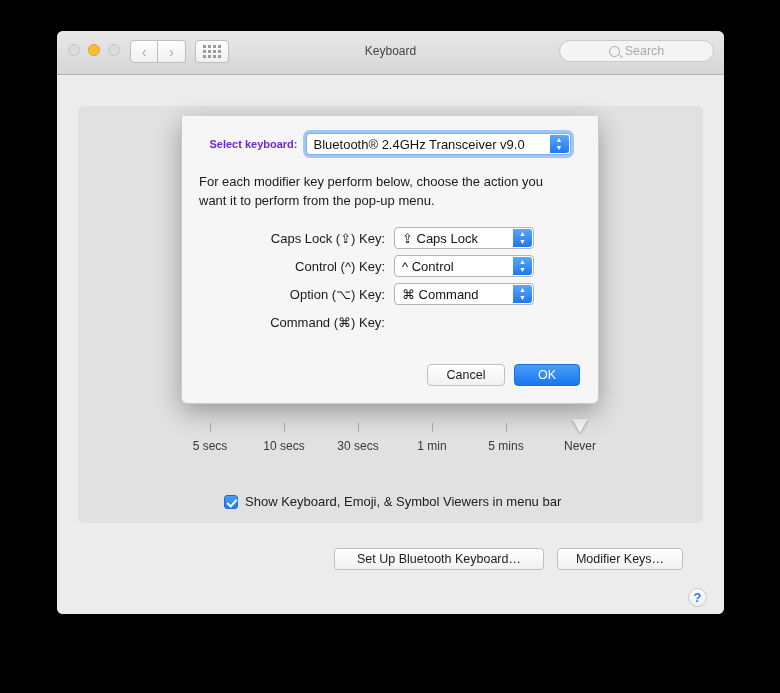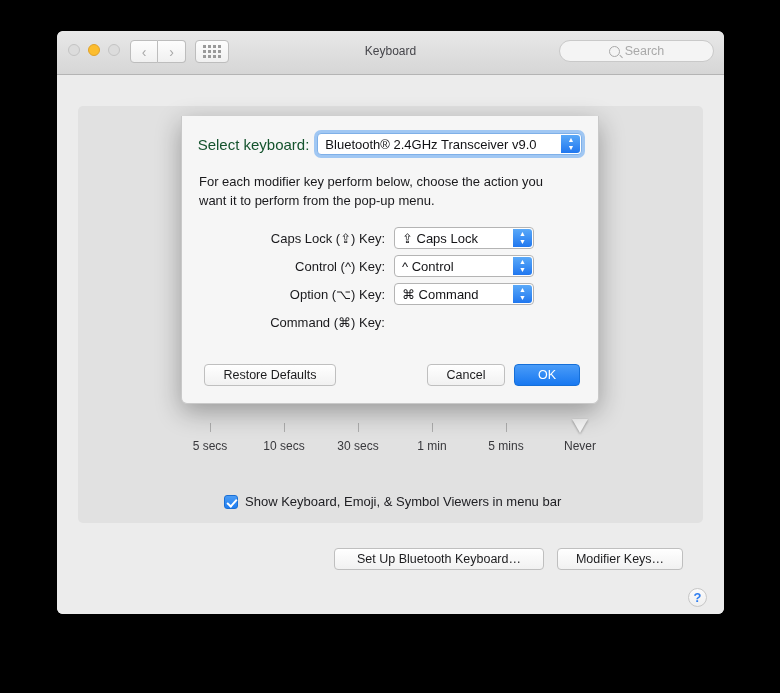--- a/index.html
+++ b/index.html
@@ -324,22 +324,23 @@
     position: absolute;
     left: 0;
     top: 17px;
     width: 100%;
     display: flex;
     align-items: center;
     justify-content: center;
     gap: 8px;
   }
   .sheet-label {
-    font-size: 15px;
-    color: #14532d;
+    font-size: 11px;
+    color: #6d28d9;
+    font-weight: bold;
   }
 
   
   .popup {
     position: relative;
     height: 22px;
     background: #ffffff;
     border: 1px solid #b4b4b4;
     border-radius: 4px;
     box-sizing: border-box;
@@ -574,21 +575,20 @@
               </span>
             </div>
           </div>
 
           <div class="modrow">
             <span class="rlabel">Command (⌘) Key:</span>
           </div>
         </div>
 
         <div class="sheet-buttons">
-          <div class="sbtn normal" style="left:22px; width:132px;">Restore Defaults</div>
           <div class="sbtn normal" style="left:245px; width:78px;">Cancel</div>
           <div class="sbtn primary" style="left:332px; width:66px;">OK</div>
         </div>
 
       </div>
     </div>
   </div>
 </div>
 
 </body></html>

